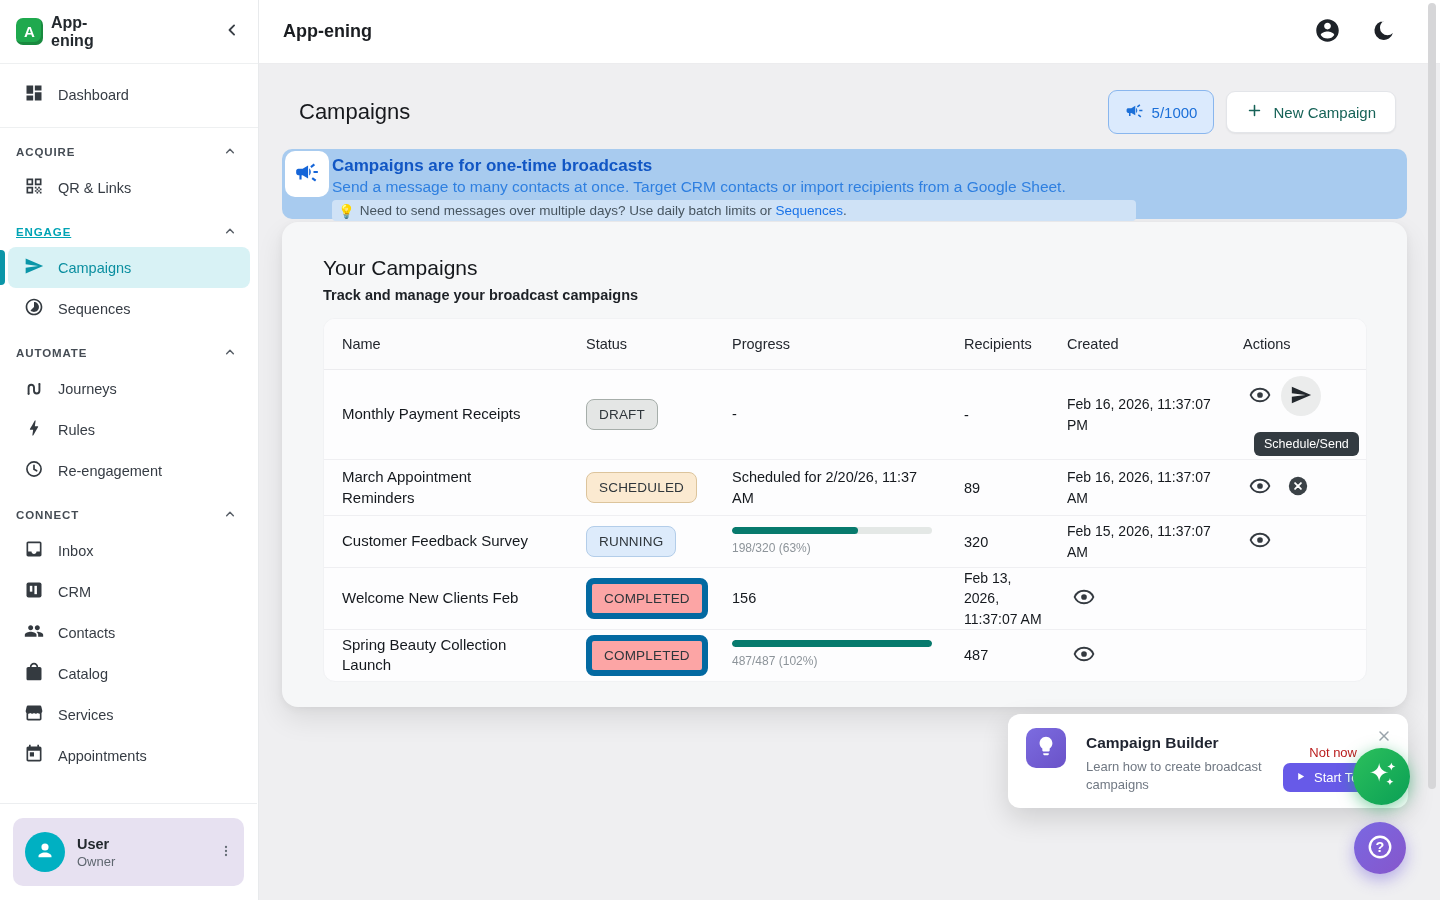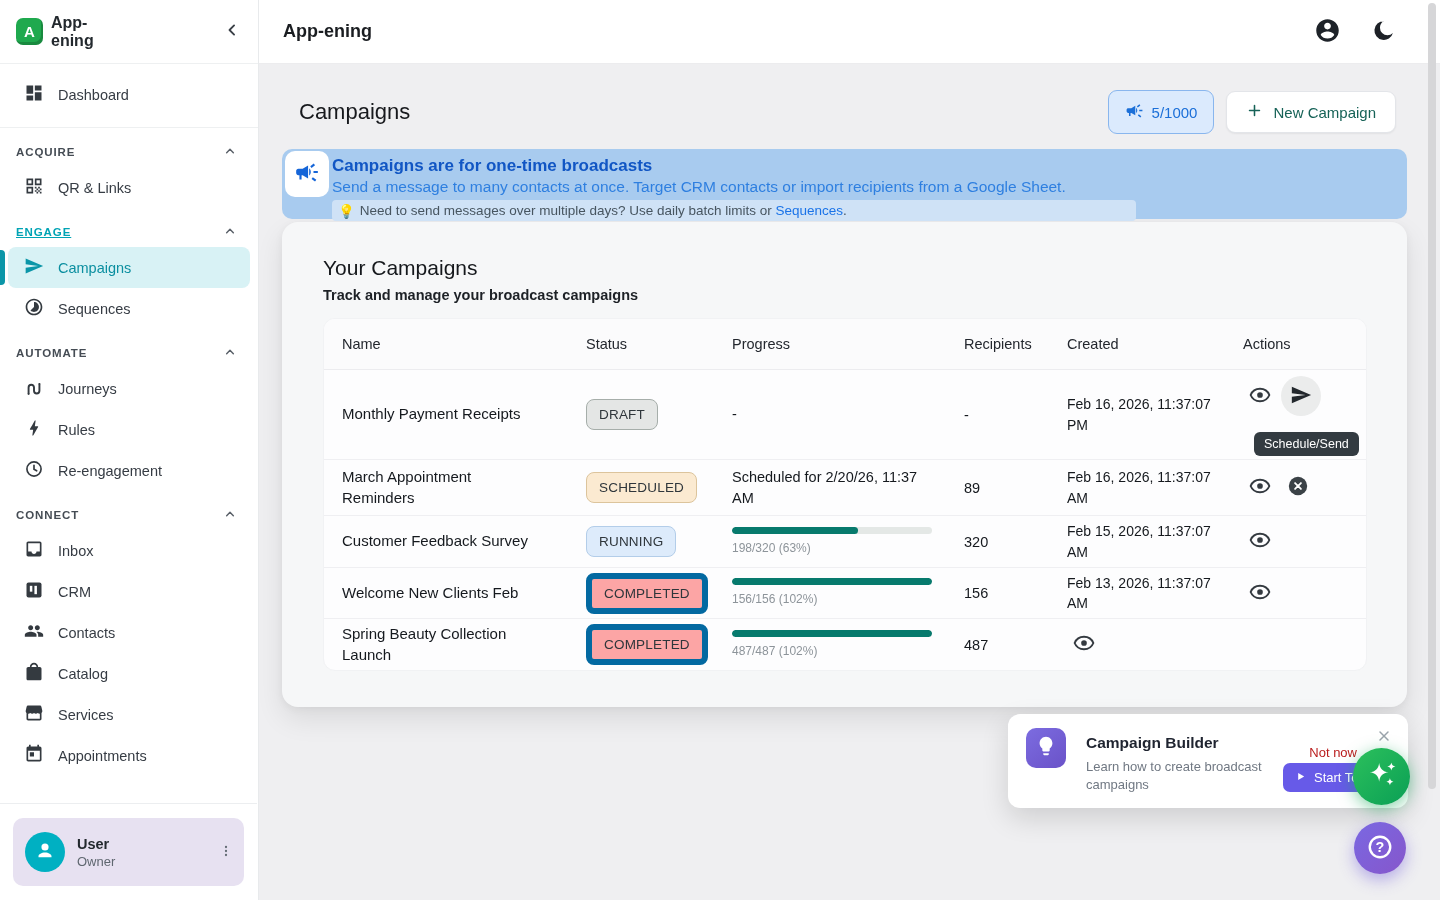--- a/index.html
+++ b/index.html
@@ -383,26 +383,20 @@
                       <path d="M12 5.2c-4.6 0-8.6 2.8-10.2 6.8 1.6 4 5.6 6.8 10.2 6.8s8.6-2.8 10.2-6.8C20.6 8 16.6 5.2 12 5.2z"></path>
                       <circle cx="12" cy="12" r="3.1" fill="currentColor" stroke="none"></circle>
                     </svg></span>
               </button>
             </div>
           </div>
 
           <div class="trow row-4">
             <div class="cell-name">Welcome New Clients Feb</div>
             <div><span class="badge badge-completed">COMPLETED</span></div>
-            <div class="cell-progress">
-              <div class="pbar">
-                  <div class="pfill" style="width: 100%;"></div>
-                </div>
-              <div class="plabel">156/156 (102%)</div>
-            </div>
             <div>156</div>
             <div class="cell-created">Feb 13, 2026, 11:37:07 AM</div>
             <div class="cell-actions">
               <button class="act-btn">
                 <span><svg width="22" height="22" viewBox="0 0 24 24" fill="none" stroke="currentColor" stroke-width="2.1">
                       <path d="M12 5.2c-4.6 0-8.6 2.8-10.2 6.8 1.6 4 5.6 6.8 10.2 6.8s8.6-2.8 10.2-6.8C20.6 8 16.6 5.2 12 5.2z"></path>
                       <circle cx="12" cy="12" r="3.1" fill="currentColor" stroke="none"></circle>
                     </svg></span>
               </button>
             </div>

